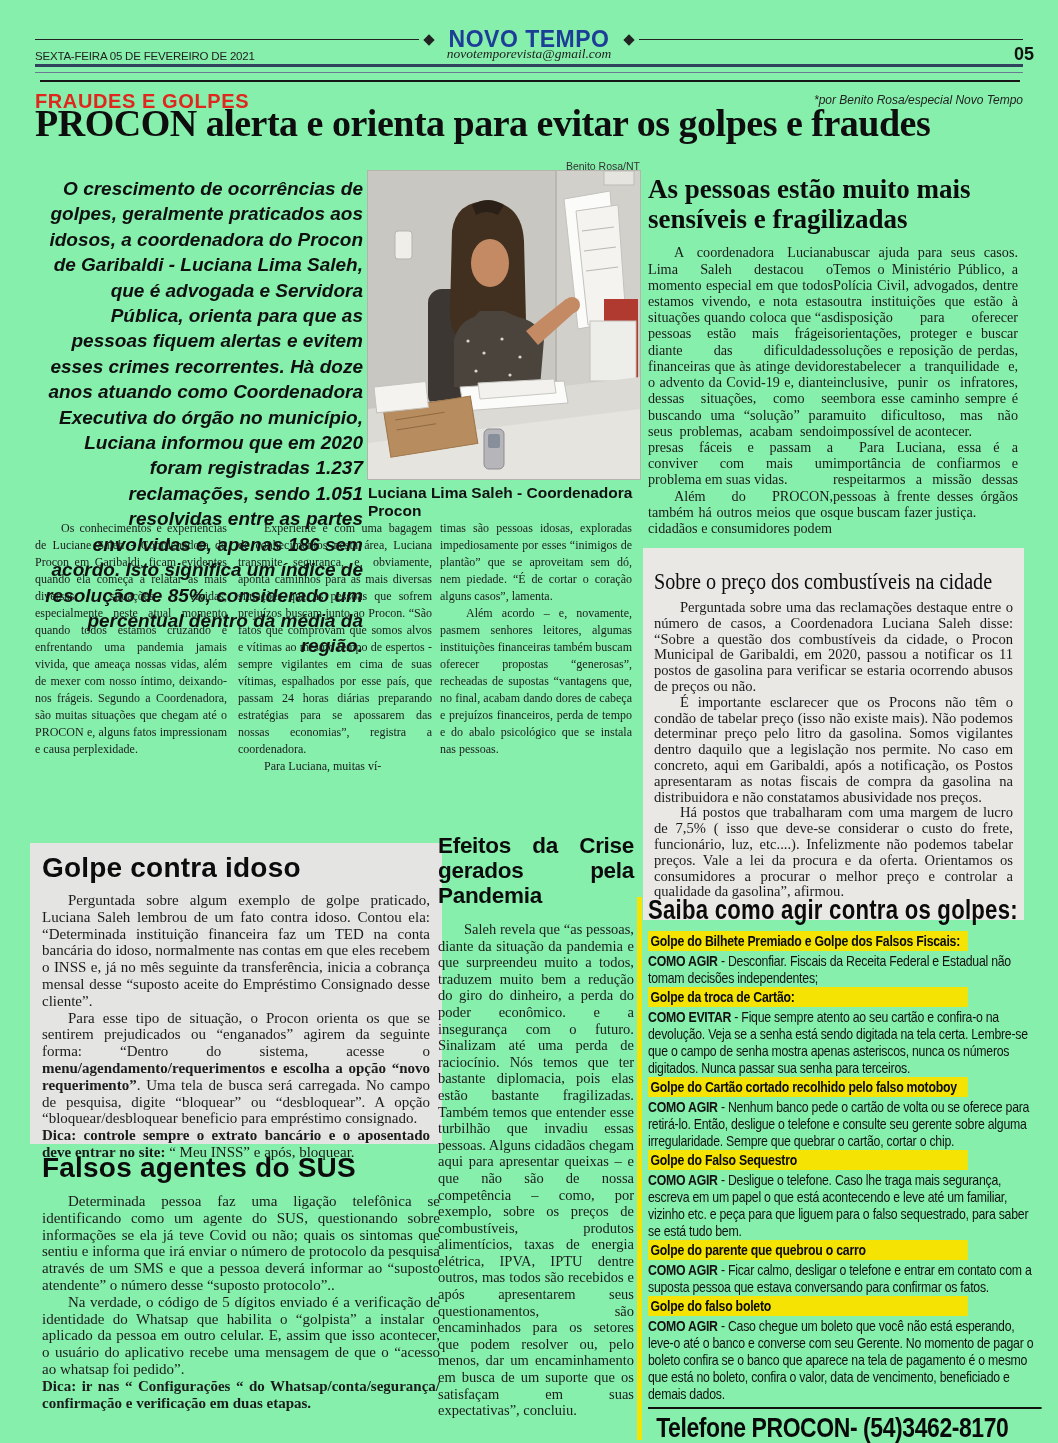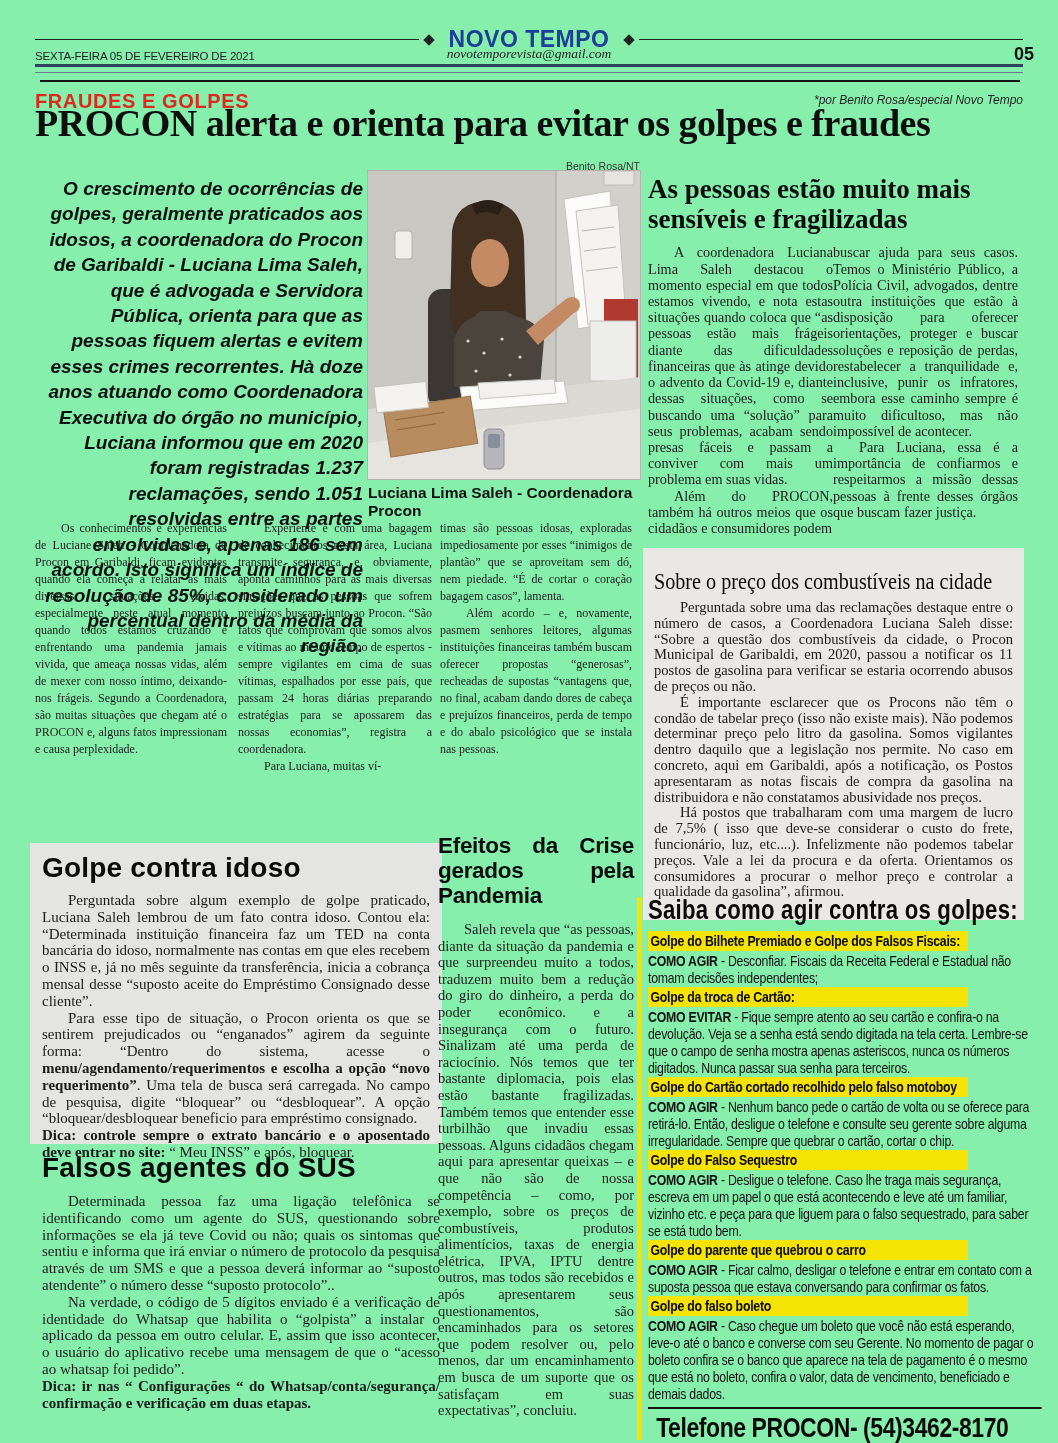--- a/index.html
+++ b/index.html
@@ -167,21 +167,21 @@
   </div>
 
   <div class="abs bcol bcol1 serif">
     <p class="ind">Os conhecimentos e experiências de Luciane Saleh - Coordenadora do Procon em Garibaldi, ficam evidentes quando ela começa a relatar as mais diversas situações vividas, especialmente neste atual momento quando todos estamos cruzando e enfrentando uma pandemia jamais vivida, que ameaça nossas vidas, além de mexer com nosso íntimo, deixando-nos frágeis. Segundo a Coordenadora, são muitas situações que chegam até o PROCON e, alguns fatos impressionam e causa perplexidade.</p>
   </div>
   <div class="abs bcol bcol2 serif">
     <p class="ind">Experiente e com uma bagagem de conhecimentos nesta área, Luciana transmite segurança, e, obviamente, aponta caminhos para as mais diversas situações que as pessoas que sofrem prejuízos buscam junto ao Procon. “São fatos que comprovam que somos alvos e vítimas ao mesmo tempo de espertos - sempre vigilantes em cima de suas vítimas, espalhados por esse país, que passam 24 horas diárias preparando estratégias para se apossarem das nossas economias”, registra a coordenadora.</p>
     <p class="ind">Para Luciana, muitas ví-</p>
   </div>
   <div class="abs bcol bcol3 serif">
-    <p>timas são pessoas idosas, exploradas impediosamente por esses “inimigos de plantão” que se aproveitam sem dó, nem piedade. “É de cortar o coração bagagem casos”, lamenta.</p>
+    <p>timas são pessoas idosas, exploradas impediosamente por esses “inimigos de plantão” que se aproveitam sem dó, nem piedade. “É de cortar o coração alguns casos”, lamenta.</p>
     <p class="ind">Além acordo – e, novamente, pasmem senhores leitores, algumas instituições financeiras também buscam oferecer propostas “generosas”, recheadas de supostas “vantagens que, no final, acabam dando dores de cabeça e prejuízos financeiros, perda de tempo e do abalo psicológico que se instala nas pessoas.</p>
   </div>
 
   <div class="abs comb serif">
     <div class="comb-title">Sobre o preço dos combustíveis na cidade</div>
     <p class="ind">Perguntada sobre uma das reclamações destaque entre o número de casos, a Coordenadora Luciana Saleh disse: “Sobre a questão dos combustíveis da cidade, o Procon Municipal de Garibaldi, em 2020, passou a notificar os 11 postos de gasolina para verificar se estaria ocorrendo abusos de preços ou não.</p>
     <p class="ind">É importante esclarecer que os Procons não têm o condão de tabelar preço (isso não existe mais). Não podemos determinar preço pelo litro da gasolina. Somos vigilantes dentro daquilo que a legislação nos permite. No caso em concreto, aqui em Garibaldi, após a notificação, os Postos apresentaram as notas fiscais de compra da gasolina na distribuidora e não constatamos abusividade nos preços.</p>
     <p class="ind">Há postos que trabalharam com uma margem de lucro de 7,5% ( isso que deve-se considerar o custo do frete, funcionário, luz, etc....).  Infelizmente não podemos tabelar preços. Vale a lei da procura e da oferta. Orientamos os consumidores a procurar o melhor preço e controlar a qualidade da gasolina”, afirmou.</p>
   </div>
 

